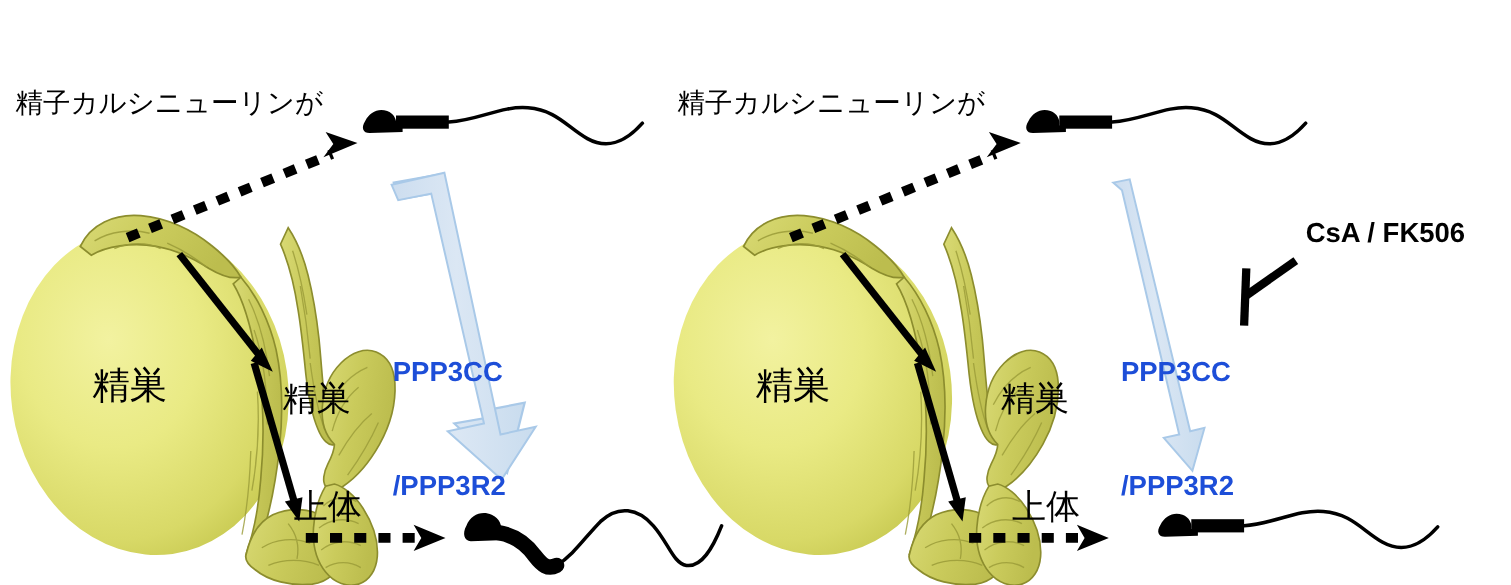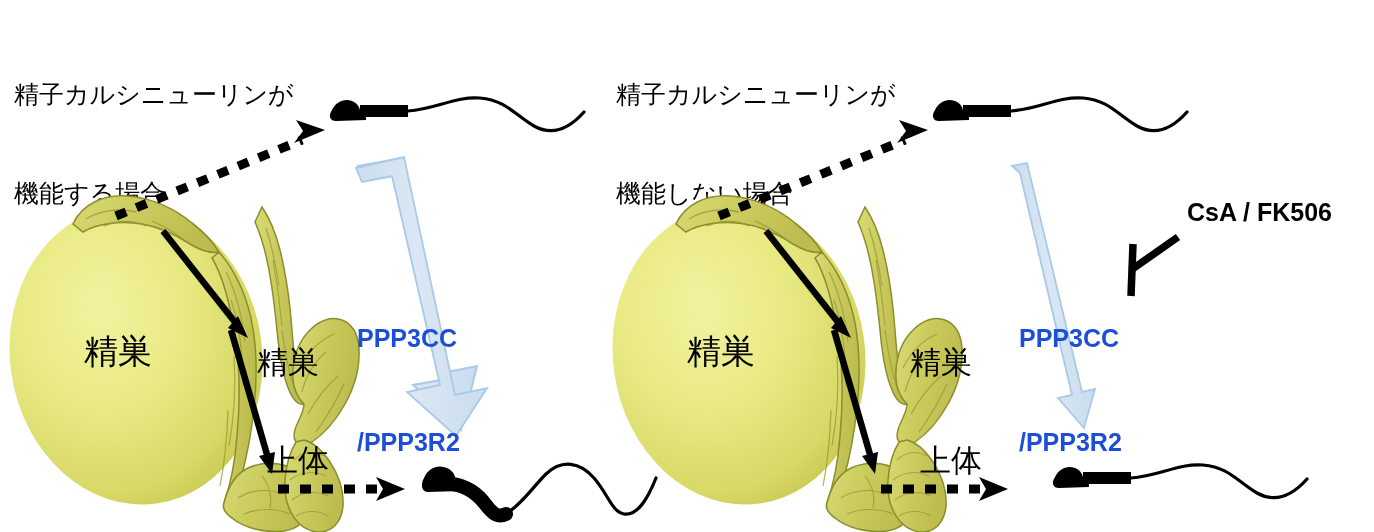--- a/index.html
+++ b/index.html
@@ -61,26 +61,24 @@
   }
   svg { display: block; }
 </style>
 </head>
 <body>
 
 <div id="figure">
 
   <div class="panel-title" id="title-left">
     <div>精子カルシニューリンが</div>
-    <div>機能する場合</div>
   </div>
 
   <div class="panel-title" id="title-right">
     <div>精子カルシニューリンが</div>
-    <div>機能しない場合</div>
   </div>
 
   <svg width="1374" height="532" viewBox="0 0 1374 532" style="position:absolute;left:0;top:0;">
     <defs>
       <radialGradient id="testisGrad" cx="38%" cy="33%" r="78%">
         <stop offset="0%" stop-color="#F2F2A0"></stop>
         <stop offset="42%" stop-color="#E9EA84"></stop>
         <stop offset="78%" stop-color="#D8D967"></stop>
         <stop offset="100%" stop-color="#C2C44A"></stop>
       </radialGradient>

